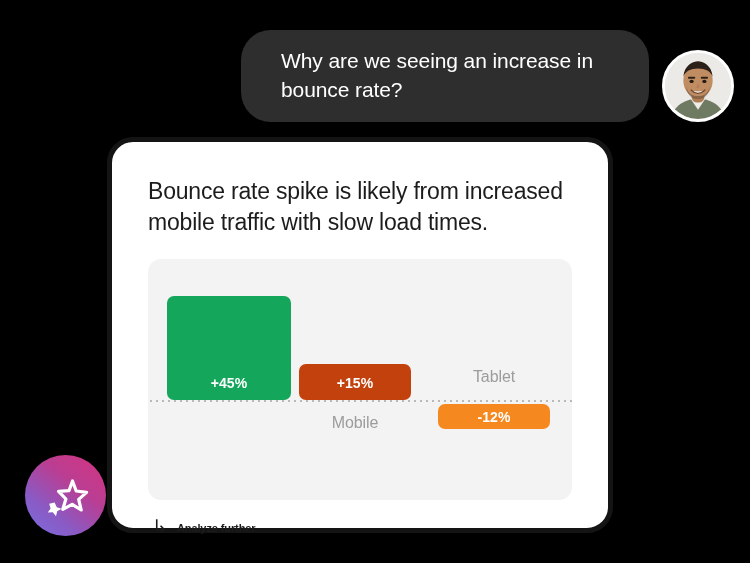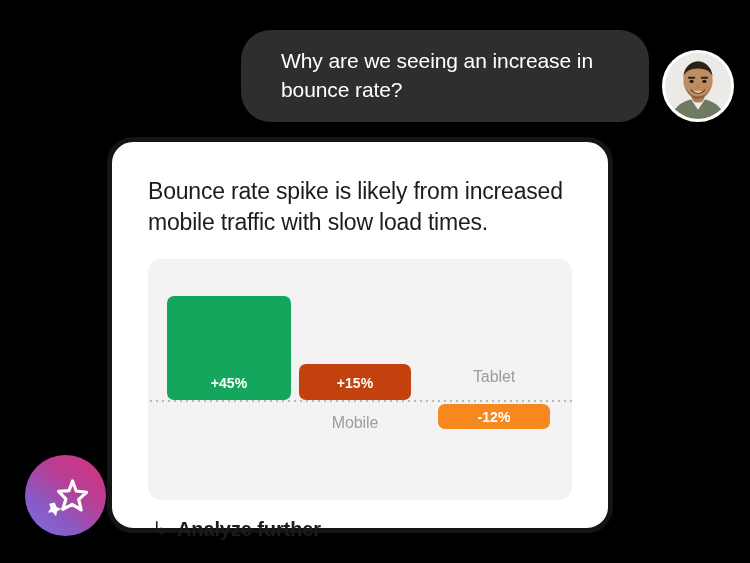--- a/index.html
+++ b/index.html
@@ -161,21 +161,21 @@
   }
   .followup-icon {
     display: inline-block;
     color: #1c1c1c;
     font-size: 19px;
     line-height: 1;
     transform: translateY(-1px);
   }
   .followup-label {
     color: #1c1c1c;
-    font-size: 20px;
+    font-size: 11px;
     font-weight: 700;
     letter-spacing: -0.1px;
     text-align: right;
   }
 
   
   .brand-badge {
     position: absolute;
     left: 25px;
     top: 455px;

